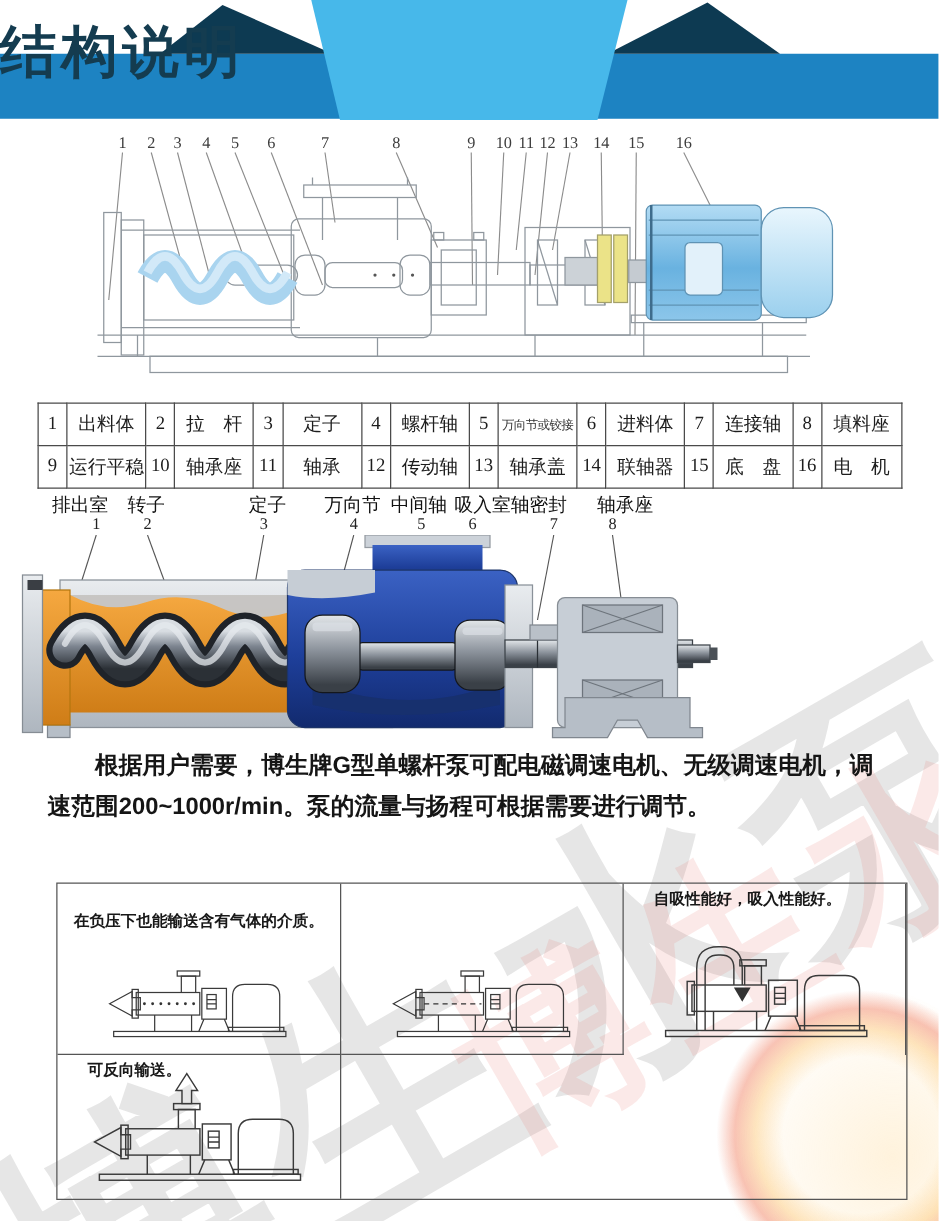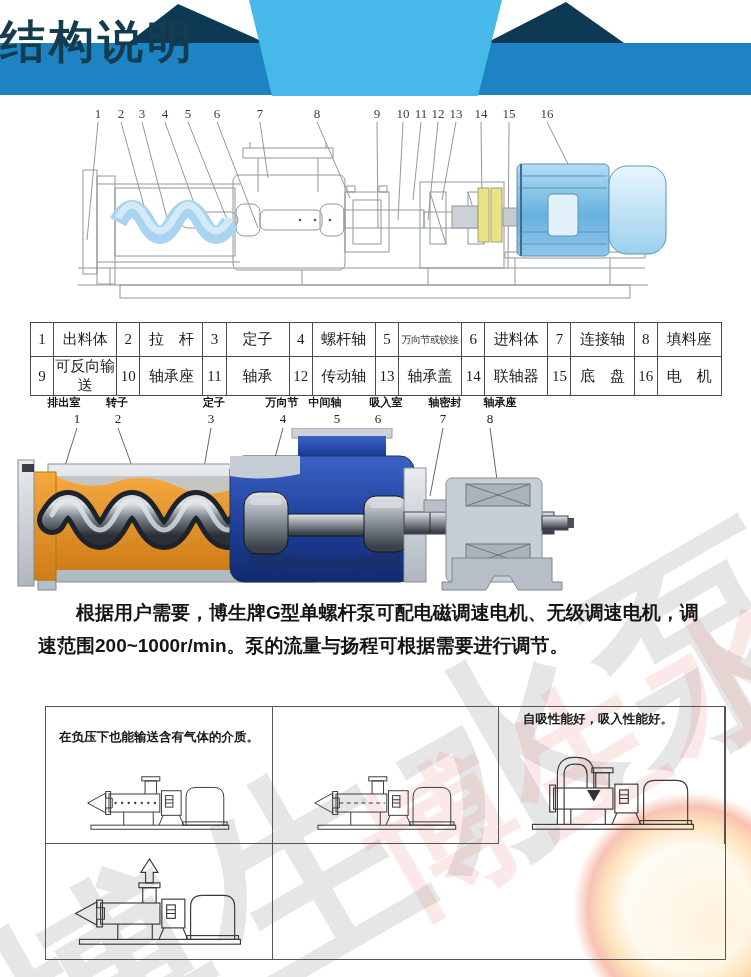--- a/index.html
+++ b/index.html
@@ -14,22 +14,22 @@
   
   .topdraw{position:absolute;left:0;top:100px;z-index:2;}
   .callout{font-family:"Liberation Serif",serif;font-size:13px;fill:#3c3c3c;}
   
   .parts{position:absolute;left:30px;top:322px;width:692px;border-collapse:collapse;
          table-layout:fixed;z-index:2;background:#fff;}
   .parts td{border:1px solid #4a4a4a;text-align:center;height:33px;padding:0;
             font-family:"Liberation Serif",serif;font-size:15px;color:#1d1d1d;}
   .parts td.small{font-size:10px;letter-spacing:-0.5px;color:#333;}
   
-  .cl{position:absolute;top:395px;transform:translateX(-50%);font-size:11px;
-      font-weight:bold;color:#111;white-space:nowrap;z-index:2;}
+  .cl{position:absolute;top:395px;transform:translateX(-50%);font-size:15px;
+      font-weight:normal;color:#111;white-space:nowrap;z-index:2;}
   .cn{position:absolute;top:411px;transform:translateX(-50%);font-size:13px;
       color:#222;z-index:2;font-family:"Liberation Serif",serif;}
   .cutdraw{position:absolute;left:0;top:428px;z-index:2;}
   
   .desc{position:absolute;left:38px;top:596px;width:678px;font-size:19px;line-height:33px;
         font-weight:bold;color:#151515;text-indent:2em;z-index:2;}
   
   .adv-head{position:absolute;left:45px;top:668px;background:#0b0b0b;color:#fff;
             font-size:16px;font-weight:bold;padding:4px 14px 5px;letter-spacing:2px;z-index:2;}
   .adv-grid{position:absolute;left:45px;top:706px;width:679px;height:252px;
@@ -223,21 +223,21 @@
       <td class="small">万向节或铰接</td>
       <td>6</td>
       <td>进料体</td>
       <td>7</td>
       <td>连接轴</td>
       <td>8</td>
       <td>填料座</td>
     </tr>
     <tr>
       <td>9</td>
-      <td>可反向输送</td>
+      <td>运行平稳</td>
       <td>10</td>
       <td>轴承座</td>
       <td>11</td>
       <td>轴承</td>
       <td>12</td>
       <td>传动轴</td>
       <td>13</td>
       <td>轴承盖</td>
       <td>14</td>
       <td>联轴器</td>
@@ -246,23 +246,23 @@
       <td>16</td>
       <td>电　机</td>
     </tr>
   </tbody>
     </table>
 
   <div class="cl" style="left:64px">排出室</div>
   <div class="cl" style="left:117px">转子</div>
   <div class="cl" style="left:214px">定子</div>
   <div class="cl" style="left:282px">万向节</div>
-  <div class="cl" style="left:325px">中间轴</div>
+  <div class="cl" style="left:335px">中间轴</div>
   <div class="cl" style="left:386px">吸入室</div>
-  <div class="cl" style="left:445px">轴密封</div>
+  <div class="cl" style="left:431px">轴密封</div>
   <div class="cl" style="left:500px">轴承座</div>
   <div class="cn" style="left:77px">1</div>
   <div class="cn" style="left:118px">2</div>
   <div class="cn" style="left:211px">3</div>
   <div class="cn" style="left:283px">4</div>
   <div class="cn" style="left:337px">5</div>
   <div class="cn" style="left:378px">6</div>
   <div class="cn" style="left:443px">7</div>
   <div class="cn" style="left:490px">8</div>
 
@@ -411,20 +411,21 @@
       <svg class="adv-fig" width="182" height="96" viewBox="0 0 190 100">
         <use href="#pictopump"></use>
         <g stroke="#3a3a3a" stroke-width="1.2" fill="none">
           <path d="M38,88 V36 q0,-18 18,-18 h2 q18,0 18,18 v14"></path>
           <path d="M45,88 V36 q0,-11 11,-11 h2 q11,0 11,11 v14"></path>
         </g>
         <path d="M69,52 h14 l-7,12 z" fill="#333"></path>
       </svg>
     </div>
     <div class="adv-cell lastrow leftcap">
+      <div class="adv-cap">可反向输送。</div>
       <svg class="adv-fig" width="182" height="96" viewBox="0 0 190 100">
         <use href="#pictopump"></use>
         <path d="M8,61 L30,49 v6 h8 v12 h-8 v6 Z" stroke="#3a3a3a" stroke-width="1.2" fill="none"></path>
         <path d="M85,4 l-9,14 h5 v11 h8 v-11 h5 Z" stroke="#3a3a3a" stroke-width="1.2" fill="none"></path>
       </svg>
     </div>
   </div>
 
 </div>
 

